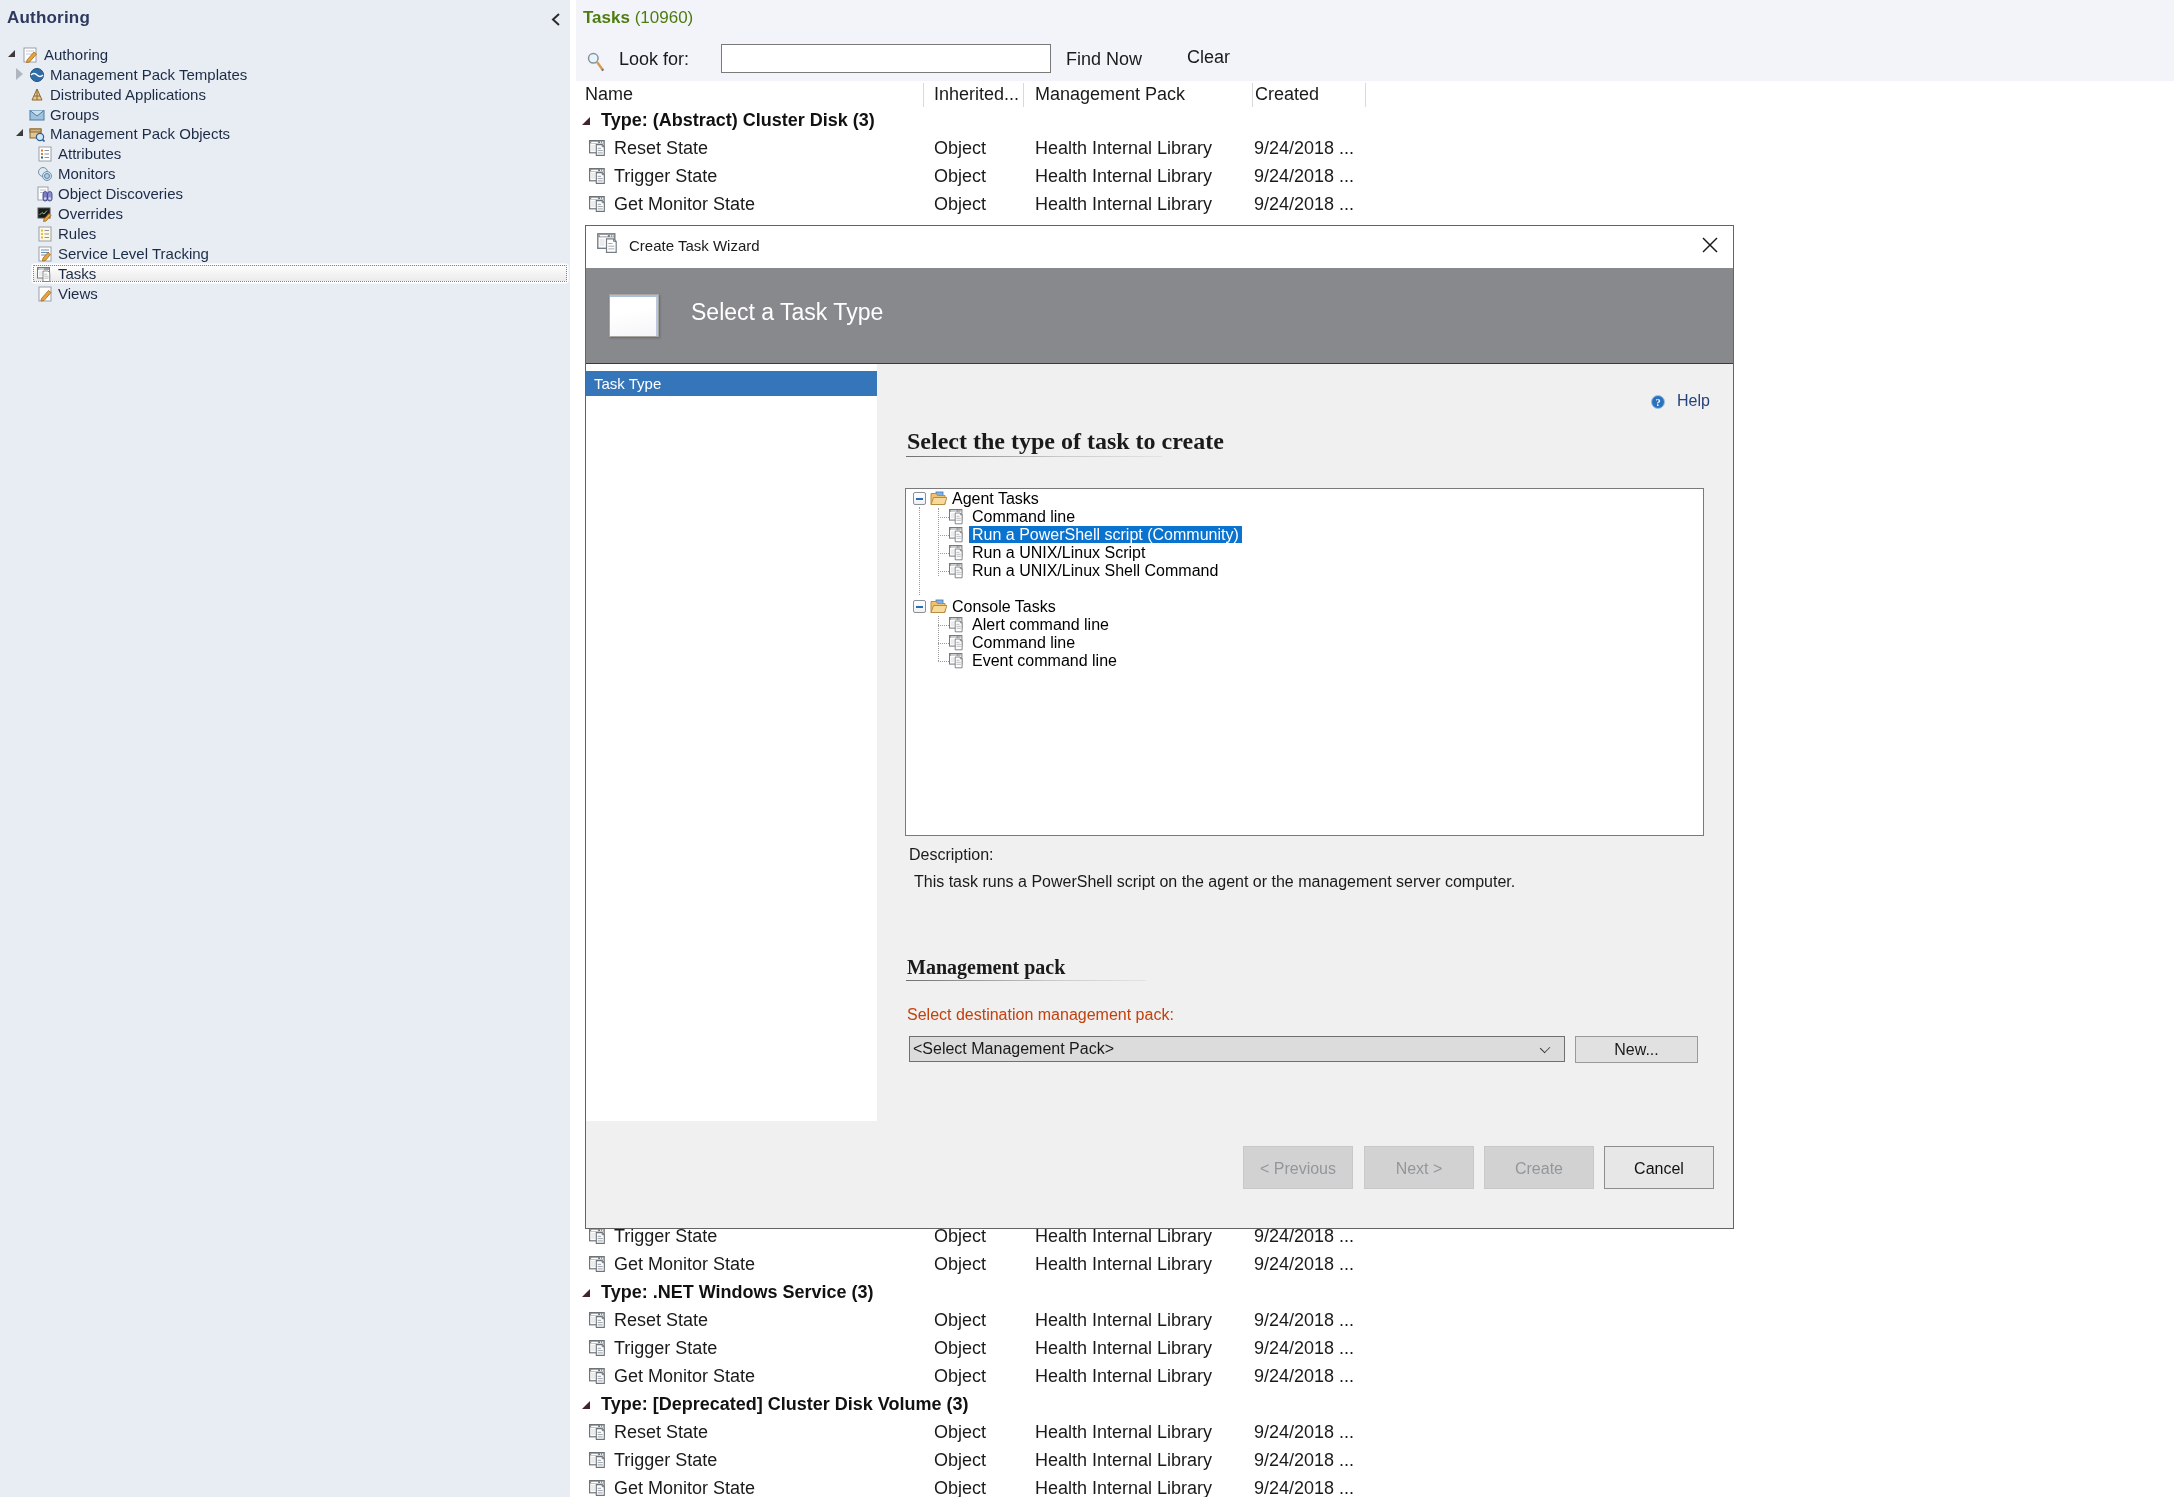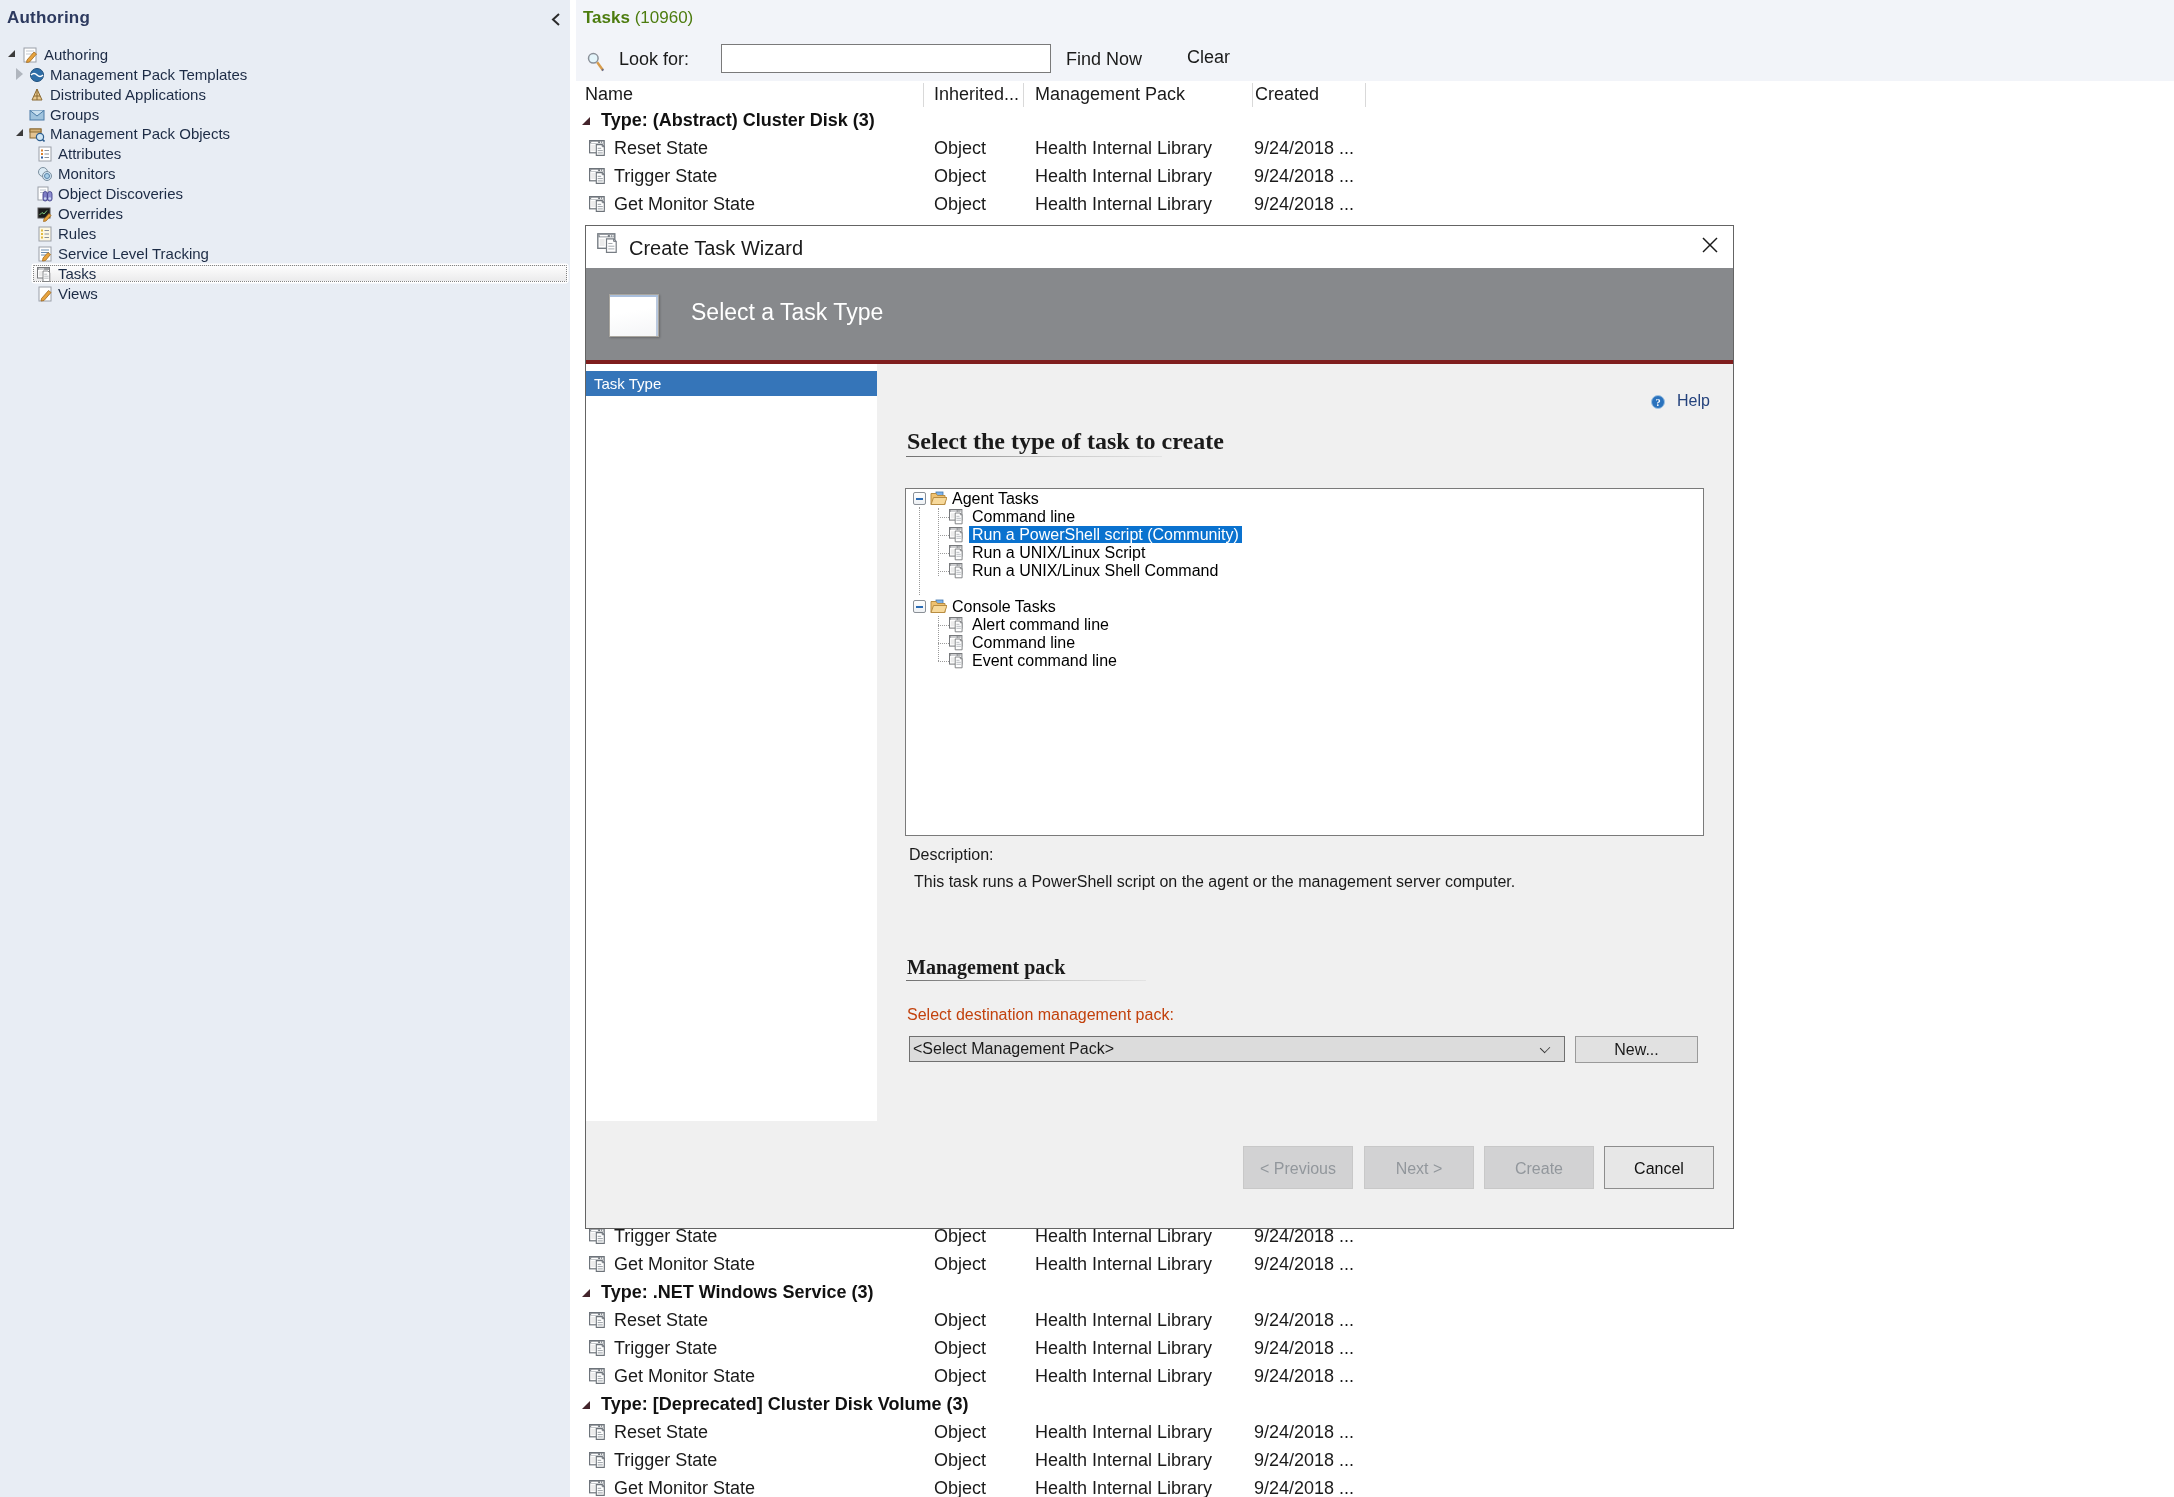--- a/index.html
+++ b/index.html
@@ -39,23 +39,23 @@
   .drow .c1 { position:absolute; left:44px; top:3px; }
   .drow .c2 { position:absolute; left:364px; top:3px; }
   .drow .c3 { position:absolute; left:465px; top:3px; }
   .drow .c4 { position:absolute; left:684px; top:3px; }
   .drow svg.wicon { position:absolute; left:19px; top:5px; }
 
   
   #dlg { position:absolute; left:585px; top:225px; width:1149px; height:1004px; background:#f0f0f0;
          border:1px solid #646464; }
   #dtitle { position:absolute; left:0; top:0; width:1147px; height:42px; background:#ffffff; }
-  #dtitle .t { position:absolute; left:43px; top:11px; font-size:20px; color:#1a1a1a; }
+  #dtitle .t { position:absolute; left:43px; top:11px; font-size:15px; color:#1a1a1a; }
   #dclose { position:absolute; left:1113px; top:8px; width:22px; height:22px; }
-  #dband { position:absolute; left:0; top:42px; width:1147px; height:96px; background:#87898c; border-bottom:4px solid #7f1d1d; }
+  #dband { position:absolute; left:0; top:42px; width:1147px; height:96px; background:#87898c; border-bottom:1px solid #7f1d1d; }
   #dbandicon { position:absolute; left:23px; top:26px; width:50px; height:43px; background:linear-gradient(170deg,#ffffff 40%,#f4f5f7 100%); border:1px solid #a9a69f; box-shadow:inset 0 2px 0 #aabfdc, inset -2px 0 0 #b9c8de, 1px 1px 2px rgba(0,0,0,0.25); }
   #dband .t { position:absolute; left:105px; top:31px; font-size:23px; color:#ffffff; }
   #dsidebar { position:absolute; left:0; top:138px; width:291px; height:757px; background:#ffffff; }
   #dtasktype { position:absolute; left:0; top:7px; width:291px; height:25px; background:#3575b9; color:#fff; font-size:15px; }
   #dtasktype span { position:absolute; left:8px; top:4px; }
   #dhelpicon { position:absolute; left:1065px; top:169px; width:14px; height:14px; }
   #dhelp { position:absolute; left:1091px; top:166px; font-size:16px; color:#24427c; }
   #dheading { position:absolute; left:321px; top:202px; font-size:24px; font-weight:bold; color:#1a1a1a; font-family:"Liberation Serif", serif; }
   #dheadline { position:absolute; left:320px; top:230px; width:256px; height:1px; background:linear-gradient(to right,#707070,#c9c9c9 60%,#e3e3e3); }
 

